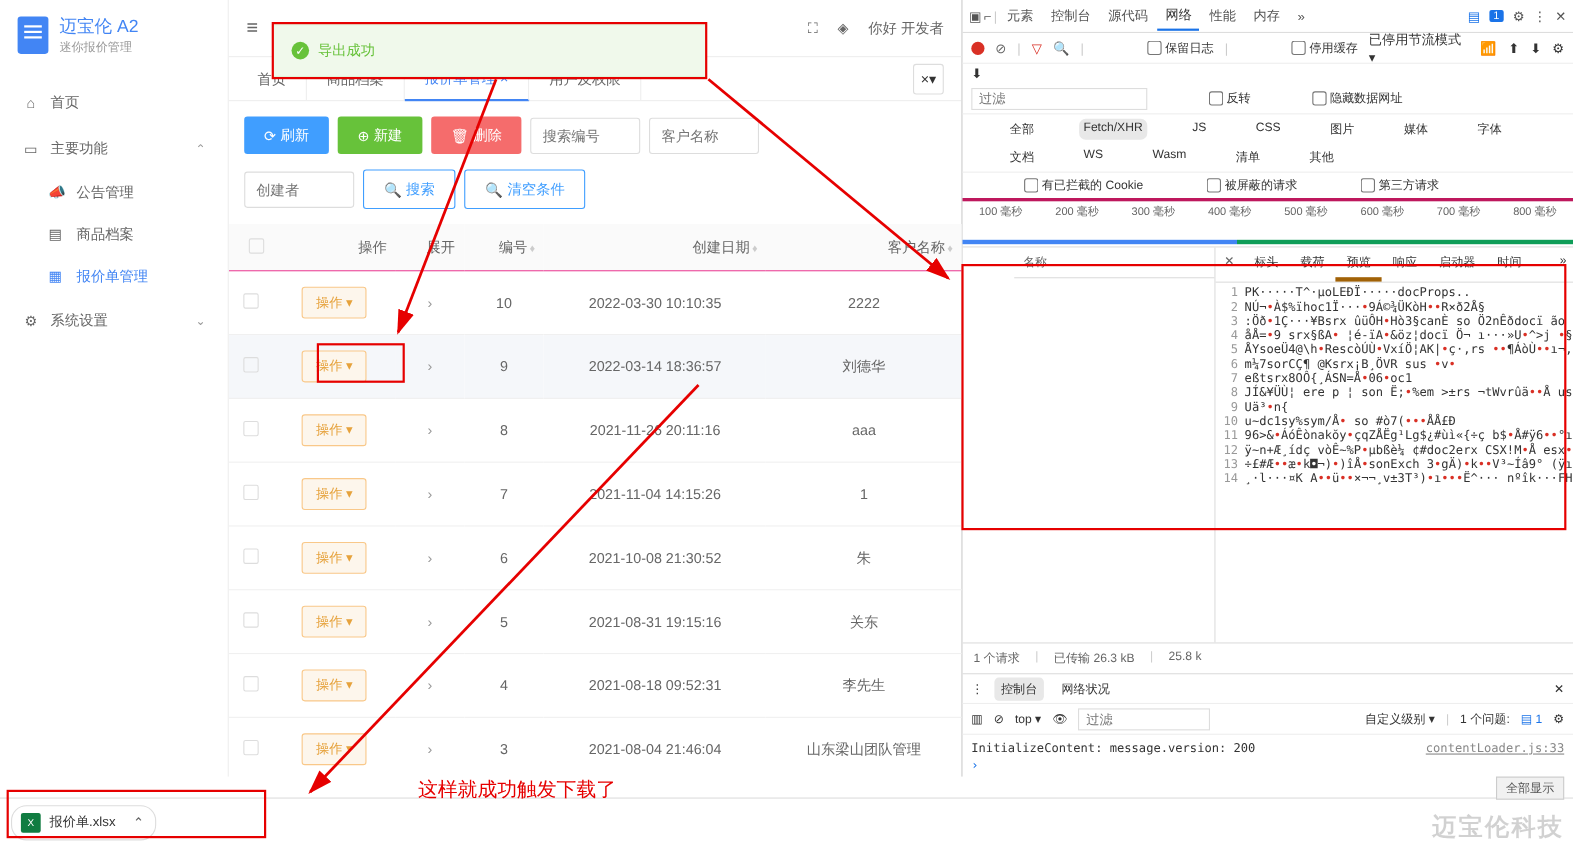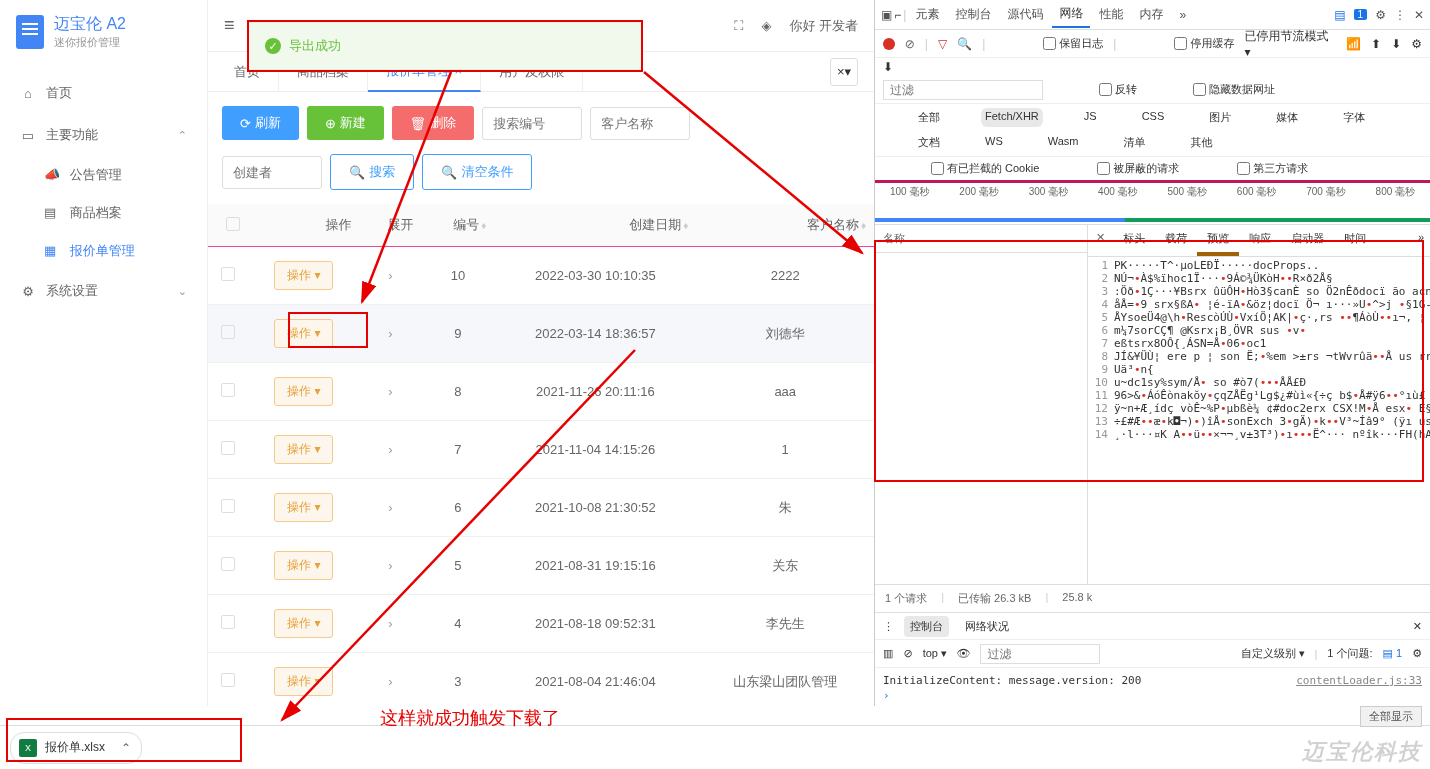--- a/index.html
+++ b/index.html
@@ -58,21 +58,21 @@
 .dt-filter-input { border: 1px solid #ddd; padding: 2px 6px; width: 160px; font-size: 12px; }
 .dt-types { display: flex; padding: 4px 8px; gap: 6px; border-bottom: 1px solid #eee; flex-wrap: wrap; font-size: 11px; }
 .dt-type { padding: 2px 4px; cursor: pointer; margin-left: 31px; }
 .dt-type.active { background: #e8e8e8; border-radius: 6px; }
 .dt-cookies-row { display: flex; padding: 4px 8px; gap: 10px; border-bottom: 3px solid #be185d; font-size: 11px; }
 .dt-timeline { height: 42px; border-bottom: 1px solid #ddd; position: relative; }
 .dt-timeline-labels { display: flex; font-size: 10px; color: #666; padding: 2px 0; }
 .dt-timeline-labels span { flex: 1; text-align: center; }
 .dt-timeline-bar { position: absolute; bottom: 2px; left: 0; right: 0; height: 4px; background: linear-gradient(90deg, #4285f4 0%, #4285f4 45%, #0f9d58 45%, #0f9d58 100%); }
 .dt-network { display: flex; flex: 1; min-height: 0; }
-.dt-names { width: 213px; border-right: 1px solid #ddd; }
+.dt-names { width: 230px; border-right: 1px solid #ddd; padding-left: 47px; }
 .dt-names-hdr { padding: 6px 8px; border-bottom: 1px solid #ddd; font-size: 11px; color: #666; }
 .dt-name-item { padding: 6px 8px; background: #1a73e8; color: #fff; display: flex; align-items: center; gap: 6px; font-size: 11px; }
 .dt-file-icon { width: 11px; height: 13px; border: 1px solid #fff; }
 .dt-detail { flex: 1; display: flex; flex-direction: column; min-width: 0; }
 .dt-detail-tabs { display: flex; border-bottom: 1px solid #ddd; font-size: 11px; }
 .dt-detail-tab { padding: 6px 10px; cursor: pointer; }
 .dt-detail-tab.active { border-bottom: 4px solid #a16207; }
 .dt-close-x { padding: 6px 8px; cursor: pointer; color: #666; }
 .dt-preview { flex: 1; overflow: auto; font-family: monospace; font-size: 11px; padding: 2px; }
 .dt-line { display: flex; white-space: nowrap; }
@@ -83,21 +83,21 @@
 .dt-console-hdr { display: flex; align-items: center; padding: 4px 8px; gap: 10px; border-top: 1px solid #ddd; border-bottom: 1px solid #eee; font-size: 11px; height: 28px; }
 .dt-console-tab { padding: 3px 6px; }
 .dt-console-tab.active { background: #e8e8e8; border-radius: 4px; }
 .dt-console-body { padding: 4px 8px; font-family: monospace; font-size: 11px; max-height: 90px; overflow: auto; }
 .dt-console-line { display: flex; justify-content: space-between; padding: 2px 0; }
 .dt-console-link { color: #888; text-decoration: underline; }
 .dt-prompt { color: #1a73e8; }
 .annot { position: absolute; border: 2px solid #e60000; pointer-events: none; z-index: 20; }
 .annot-text { position: absolute; color: #e60000; font-size: 18px; font-family: "SimSun", serif; z-index: 20; }
 .arrow { position: absolute; z-index: 19; pointer-events: none; }
-.watermark { position: absolute; right: 8px; bottom: 2px; font-size: 22px; color: rgba(0,0,0,0.18); font-style: italic; font-weight: bold; letter-spacing: 2px; }
+.watermark { position: absolute; right: 8px; bottom: 2px; font-size: 22px; color: rgba(0,0,0,0.18); font-weight: bold; letter-spacing: 2px; }
 .show-all { position: absolute; right: 8px; bottom: 42px; font-size: 11px; background: #f1f1f1; border: 1px solid #ccc; padding: 2px 8px; color: #555; }
 label.ck { display: flex; align-items: center; gap: 3px; font-size: 11px; white-space: nowrap; padding-left: 48px; }
 label.ck input { margin: 0; }
 </style>
 </head>
 <body>
 
 <div class="layout">
 
   <div class="sidebar">

